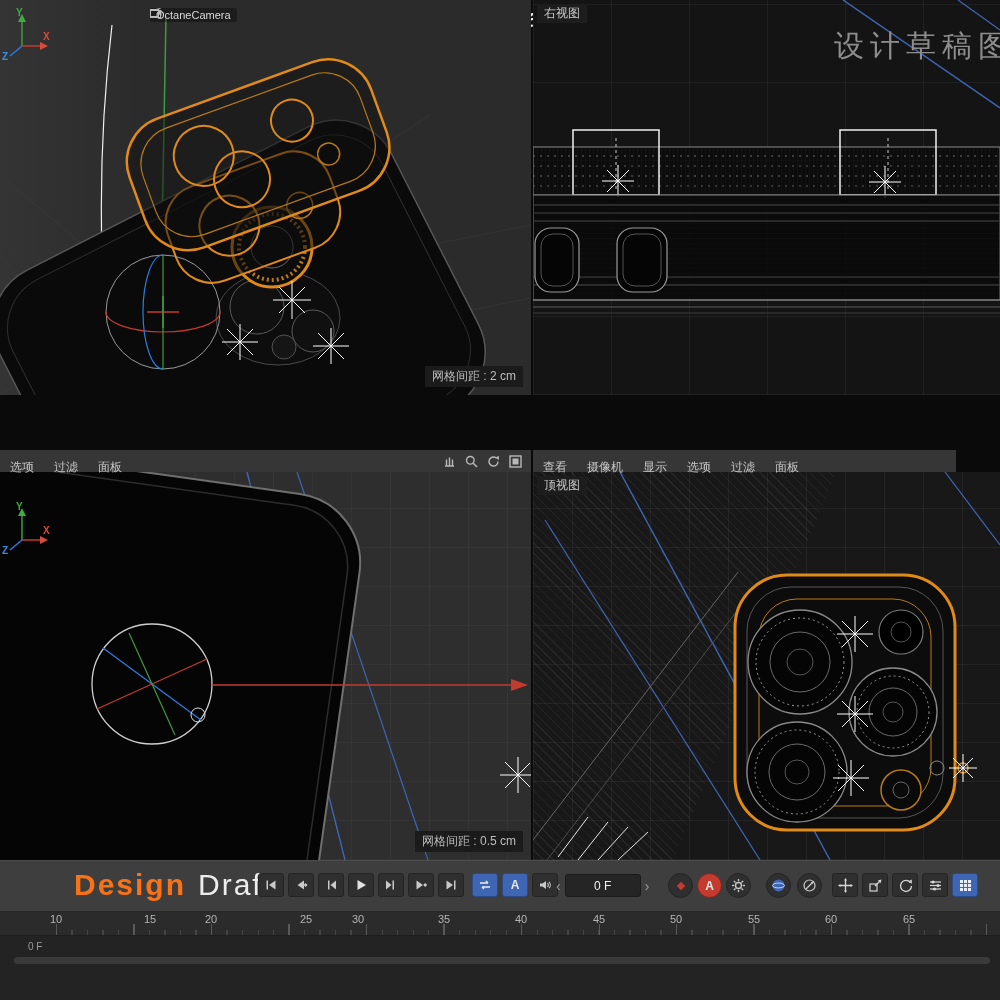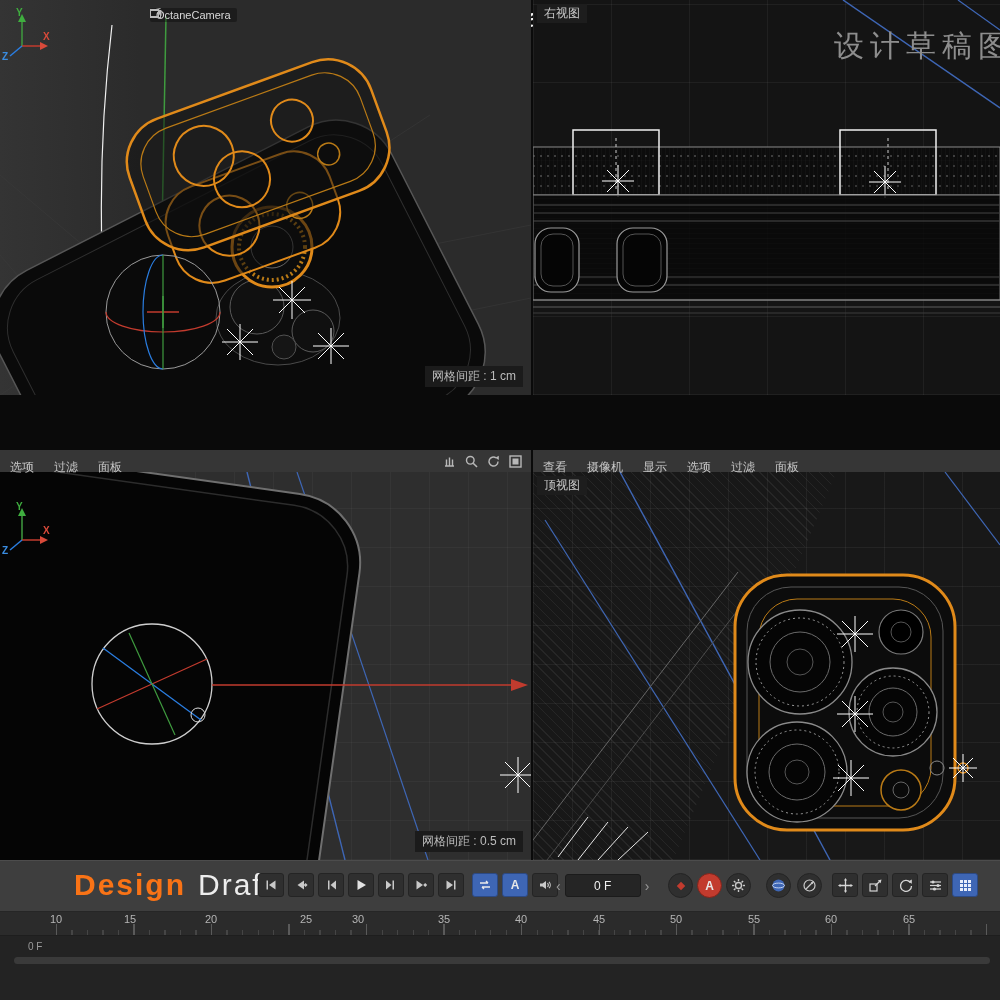--- a/index.html
+++ b/index.html
@@ -39,21 +39,21 @@
             background:repeating-linear-gradient(90deg,rgba(255,255,255,.25) 0 1px,transparent 1px 4px);}
   .hatch-h{position:absolute;left:0;right:0;opacity:.35;
             background:repeating-linear-gradient(0deg,rgba(255,255,255,.22) 0 1px,transparent 1px 5px);}
   #vp-top .diag-hatch{position:absolute;inset:0;opacity:.12;
             background:repeating-linear-gradient(45deg,rgba(255,255,255,.5) 0 1px,transparent 1px 7px);
             clip-path:polygon(0 0,65% 0,30% 100%,0 100%);}
   
   .menubar{position:absolute;top:450px;height:22px;background:#363636;display:flex;
            align-items:center;font-size:12px;color:#c6c6c6;z-index:6;}
   #menubar-left{left:0;width:531px;}
-  #menubar-right{left:533px;width:467px;}
+  #menubar-right{left:533px;width:423px;}
   .menu-item{padding:0 10px;cursor:default;margin-top:12px;}
   .view-tools{margin-left:auto;display:flex;gap:7px;margin-right:8px;}
   .view-tools svg{display:block;}
   
   .gizmo{position:absolute;z-index:5;}
   .gz-txt{font-size:10px;font-weight:bold;}
   
   .s-orange{stroke:var(--wire-orange,#e08a1a);}
   .s-orange2{stroke:#b97a16;}
   .s-blue{stroke:var(--accent-blue,#3e66b5);}
@@ -195,21 +195,21 @@
       <line x1="22" y1="40" x2="22" y2="14" stroke-width="1.5" class="s-green"></line>
       <polygon points="22,8 18,16 26,16" fill="#3fae3f"></polygon>
       <text x="16" y="10" fill="#3fae3f" class="gz-txt">Y</text>
       <line x1="22" y1="40" x2="42" y2="40" stroke-width="1.5" class="s-red"></line>
       <polygon points="48,40 40,36 40,44" fill="#d84a3a"></polygon>
       <text x="43" y="34" fill="#d84a3a" class="gz-txt">X</text>
       <line x1="22" y1="40" x2="10" y2="50" stroke-width="1.5" class="s-zblue"></line>
       <text x="2" y="54" fill="#3a8ce0" class="gz-txt">Z</text>
     </svg>
 
-    <div class="grid-badge">网格间距 : 1 cm</div>
+    <div class="grid-badge">网格间距 : 2 cm</div>
   </div>
 
   <div id="vp-right" class="vp">
     <div class="vp-label">右视图</div>
     <div id="watermark">设计草稿图</div>
 
     <div class="hatch-v" style="top:148px;height:46px;"></div>
     <div class="hatch-h" style="top:196px;height:103px;"></div>
 
     <svg width="467" height="395" viewBox="0 0 467 395">
@@ -582,21 +582,21 @@
               <rect x="6" y="10" width="3" height="3"></rect>
               <rect x="10" y="10" width="3" height="3"></rect>
           </g>
         </svg>
       </div>
     </div>
   </div>
 
   <div id="ruler">
     <span class="rn" style="left:50px">10</span>
-    <span class="rn" style="left:124px">15</span>
+    <span class="rn" style="left:144px">15</span>
     <span class="rn" style="left:205px">20</span>
     <span class="rn" style="left:300px">25</span>
     <span class="rn" style="left:352px">30</span>
     <span class="rn" style="left:438px">35</span>
     <span class="rn" style="left:515px">40</span>
     <span class="rn" style="left:593px">45</span>
     <span class="rn" style="left:670px">50</span>
     <span class="rn" style="left:748px">55</span>
     <span class="rn" style="left:825px">60</span>
     <span class="rn" style="left:903px">65</span>

